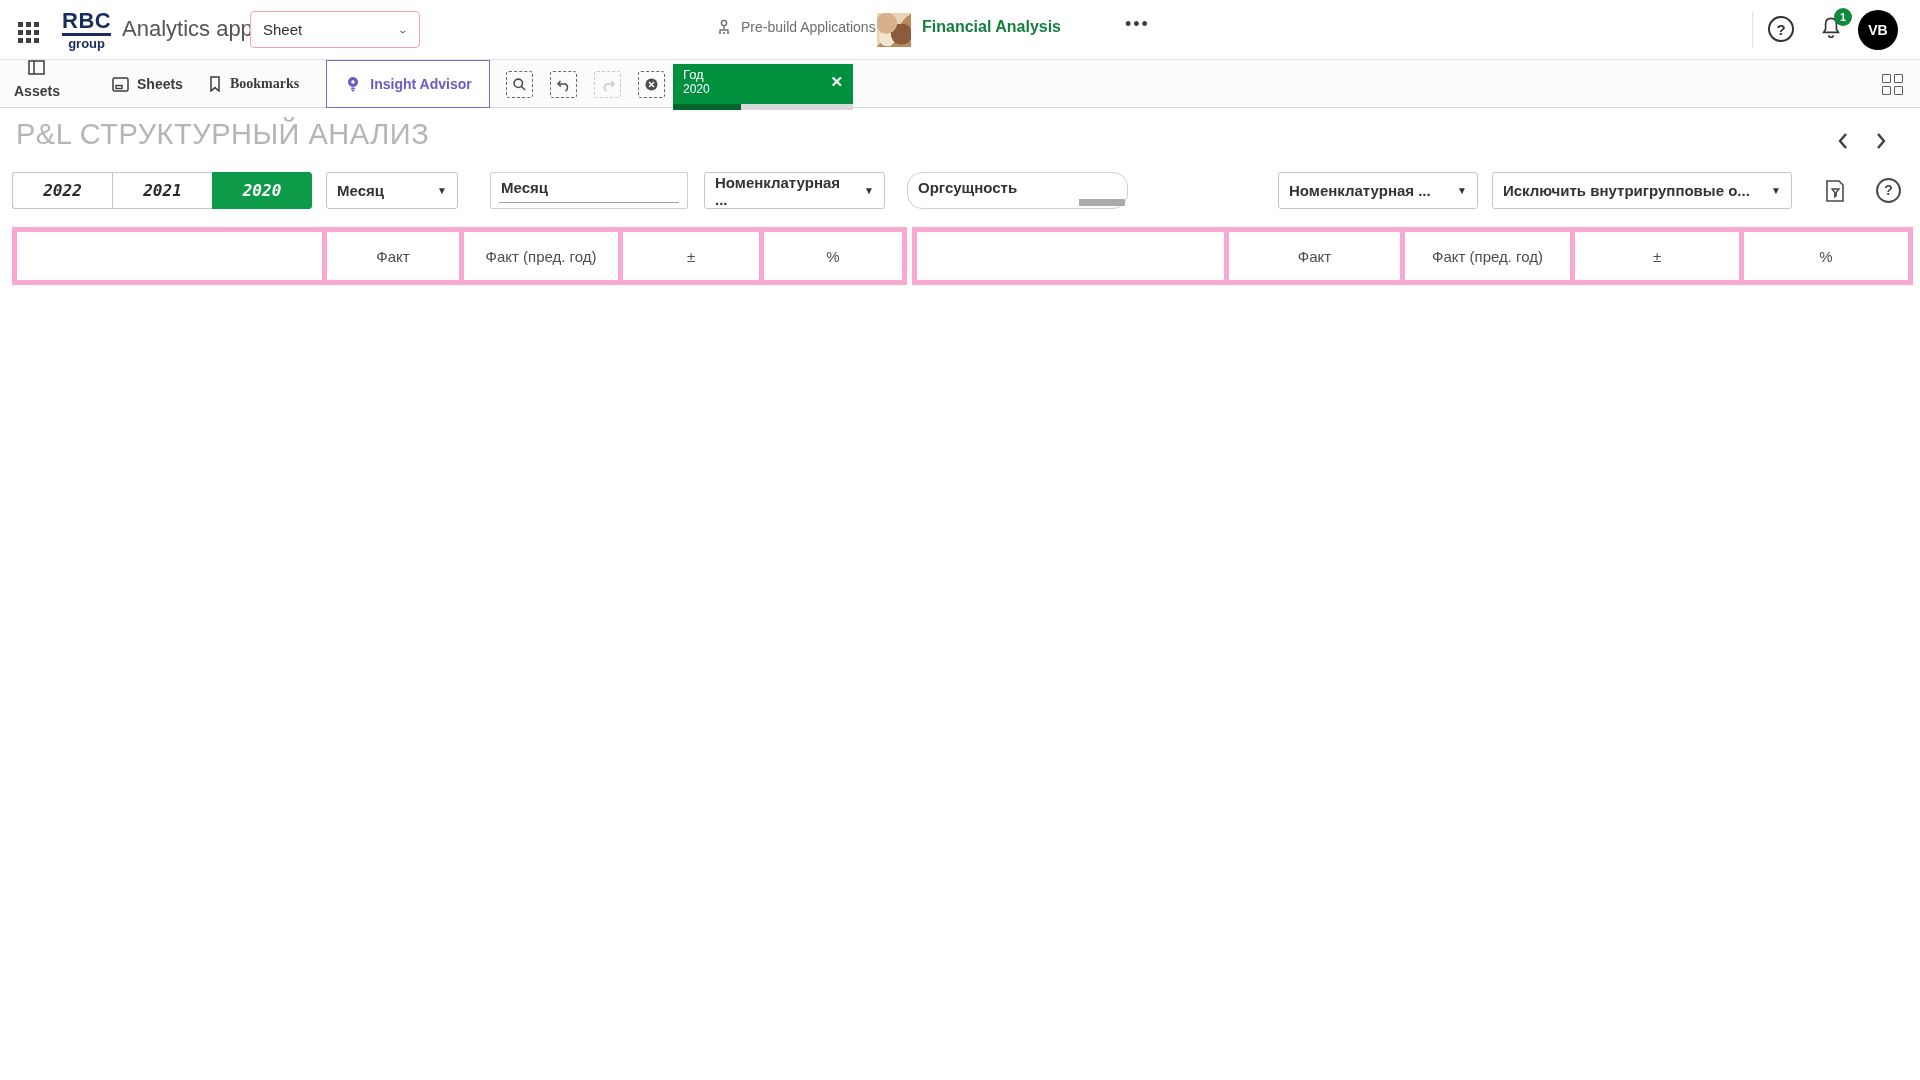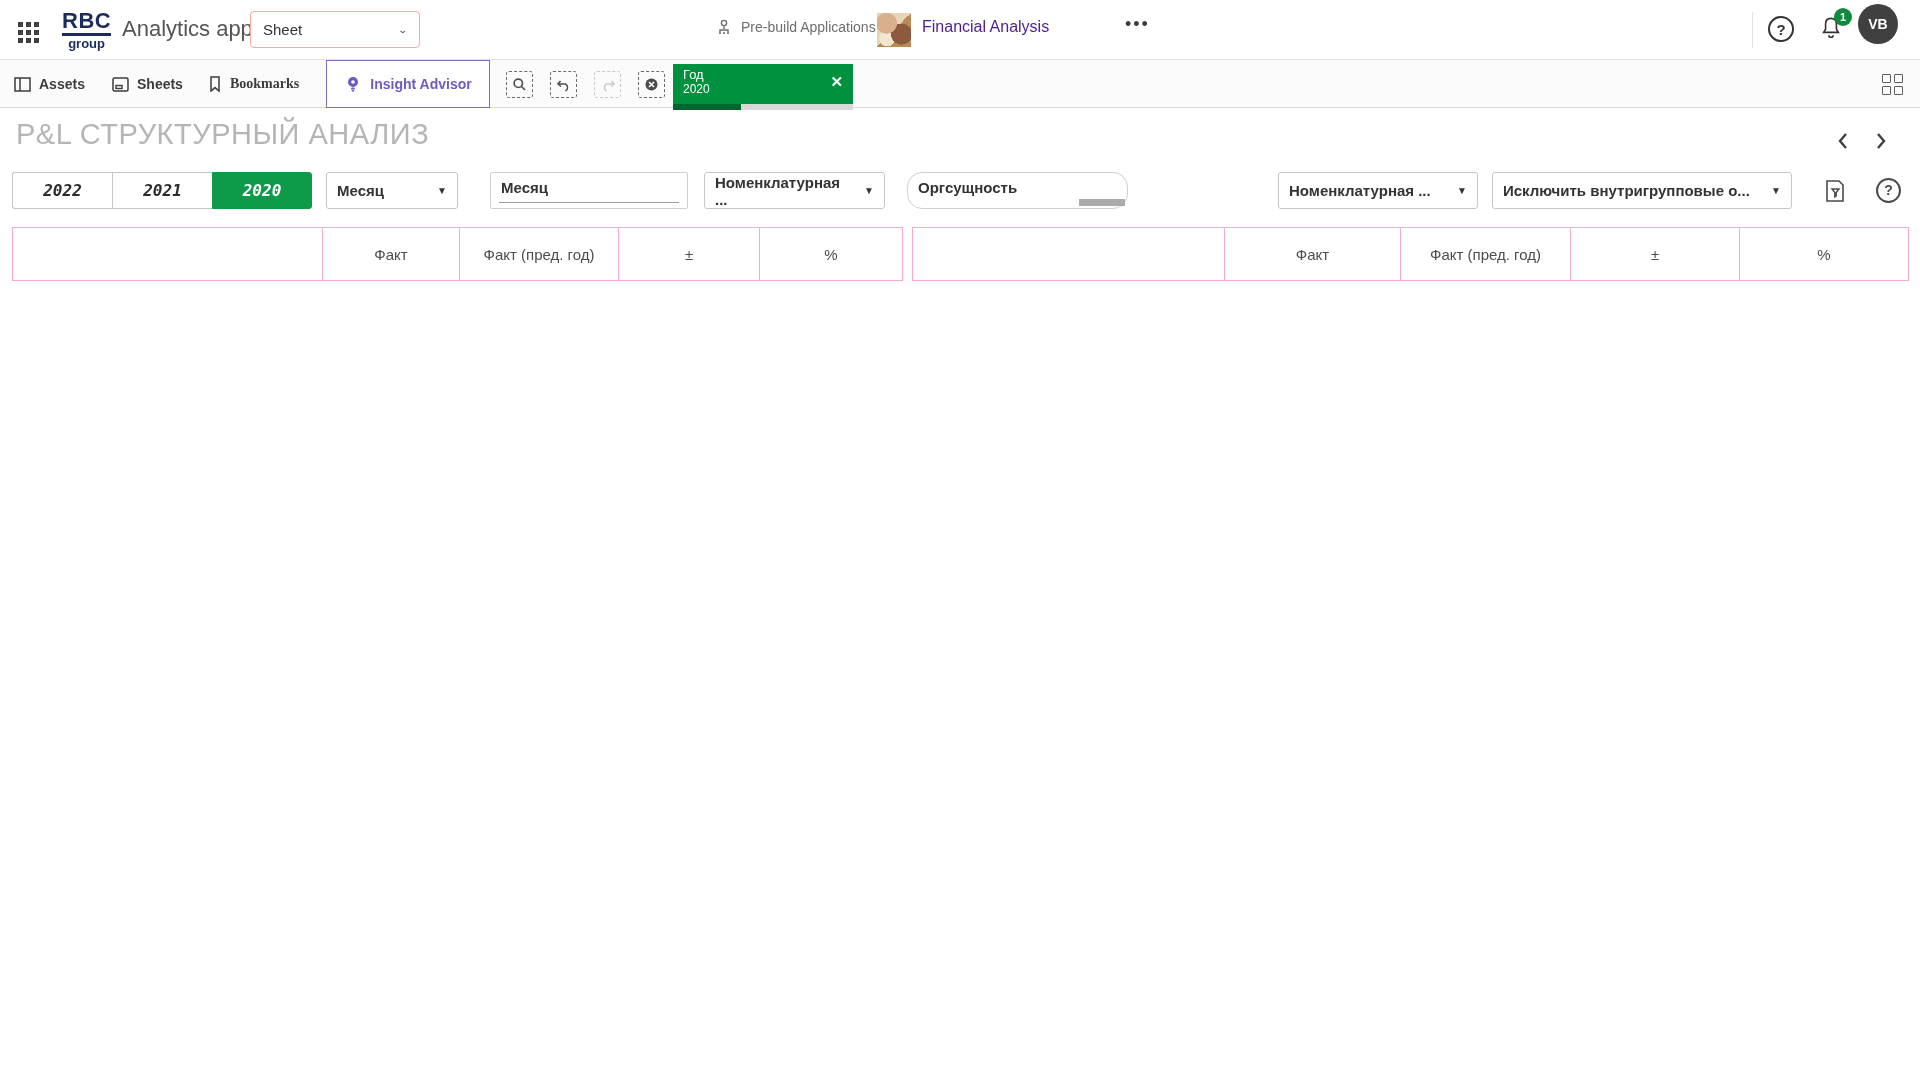--- a/index.html
+++ b/index.html
@@ -14,30 +14,30 @@
   .rbc .l2 { font-size:13px; font-weight:800; margin-top:1px; }
   .apptitle { position:absolute; left:122px; top:16px; font-size:22px; color:#545454; }
   .sheetdd { position:absolute; left:250px; top:11px; width:170px; height:37px; border:1px solid #fca5a5; border-radius:4px; background:#fff; display:flex; align-items:center; padding:0 12px; font-size:15px; color:#333; cursor:pointer; }
   .sheetdd .arr { margin-left:auto; font-size:9px; color:#444; transform:scaleX(1.4); }
   .prebuild { position:absolute; left:715px; top:18px; display:flex; align-items:center; gap:8px; color:#6e6e6e; font-size:14px; cursor:pointer; }
   .thumb { position:absolute; left:877px; top:13px; width:34px; height:34px; background:
       radial-gradient(circle at 28% 30%, #d9b08c 0 30%, transparent 31%),
       radial-gradient(circle at 72% 62%, #8c5a3c 0 32%, transparent 33%),
       radial-gradient(circle at 30% 75%, #f2e6d0 0 22%, transparent 23%),
       linear-gradient(135deg,#e8d5b5 0 50%,#b98a5a 50%); }
-  .appname { position:absolute; left:922px; top:18px; font-size:16px; font-weight:400; color:#4c1d95; cursor:pointer; }
+  .appname { position:absolute; left:922px; top:18px; font-size:16px; font-weight:700; color:#15803d; cursor:pointer; }
   .moredots { position:absolute; left:1125px; top:14px; font-size:18px; color:#3b3b3b; letter-spacing:2px; cursor:pointer; }
   .ask { position:absolute; left:1490px; top:11px; width:248px; height:38px; border:1px solid #cfcfcf; border-radius:4px; display:flex; align-items:center; padding:0 10px; gap:10px; }
   .ask input { border:none; outline:none; font-size:14px; color:#333; width:170px; font-family:"Liberation Sans",sans-serif; }
   .ask input::placeholder { color:#a9a9a9; }
   .tb-divider { position:absolute; left:1752px; top:12px; width:1px; height:36px; background:#e2e2e2; }
   .helpbtn { position:absolute; left:1768px; top:16px; width:26px; height:26px; border:2px solid #333; border-radius:50%; font-size:15px; font-weight:700; color:#333; text-align:center; line-height:23px; cursor:pointer; }
   .bellwrap { position:absolute; left:1818px; top:14px; width:30px; height:30px; cursor:pointer; }
   .badge { position:absolute; left:16px; top:-6px; min-width:18px; height:18px; background:#0f8a3d; border-radius:50%; color:#fff; font-size:11px; font-weight:700; text-align:center; line-height:18px; }
-  .avatar { position:absolute; left:1858px; top:4px; width:40px; height:40px; border-radius:50%; background:#404040; color:#fff; font-size:14px; font-weight:700; display:flex; align-items:center; justify-content:center; cursor:pointer; }
+  .avatar { position:absolute; left:1858px; top:10px; width:40px; height:40px; border-radius:50%; background:#000000; color:#fff; font-size:14px; font-weight:700; display:flex; align-items:center; justify-content:center; cursor:pointer; }
 
   
   .toolbar { position:absolute; top:60px; left:0; width:1920px; height:48px; background:#fbfbfb; border-bottom:1px solid #d9d9d9; }
   .tbtab { position:absolute; top:0; height:48px; display:flex; align-items:center; gap:8px; font-size:14px; font-weight:600; color:#3c3c3c; cursor:pointer; }
   .tbtab svg { display:block; }
   .ia-tab { position:absolute; left:326px; top:0; width:164px; height:48px; border:1px solid #7b6cc9; background:#fff; display:flex; align-items:center; justify-content:center; gap:8px; font-size:14px; font-weight:600; color:#6a5cc4; cursor:pointer; }
   .selbtn { position:absolute; top:11px; width:27px; height:27px; border:1.5px dashed #6b6b6b; border-radius:3px; display:flex; align-items:center; justify-content:center; cursor:pointer; background:transparent; }
   .selbtn.dis { border-color:#c9c9c9; }
   .chip { position:absolute; left:673px; top:4px; width:180px; height:40px; background:#00913f; color:#fff; cursor:pointer; }
   .chip .f { font-size:13px; font-weight:400; padding:4px 0 0 10px; line-height:14px; }
@@ -64,21 +64,21 @@
   .flb { position:absolute; top:0; height:37px; border:1px solid #cfcfcf; border-radius:2px; background:#fff; padding:6px 10px 0; font-size:15px; font-weight:700; color:#333; cursor:pointer; }
   .flb .uline { position:absolute; left:8px; right:8px; bottom:5px; height:1px; background:#9f9f9f; }
   .flb .scroll { position:absolute; right:2px; bottom:2px; width:46px; height:7px; background:#ababab; }
   .ficon { position:absolute; top:4px; width:30px; height:30px; display:flex; align-items:center; justify-content:center; cursor:pointer; }
   .helpbtn2 { position:absolute; top:6px; width:25px; height:25px; border:2px solid #4a4a4a; border-radius:50%; font-size:14px; font-weight:700; color:#4a4a4a; text-align:center; line-height:21px; cursor:pointer; }
 
   
   .content { position:absolute; top:227px; left:0; width:1920px; }
   .tblhost { position:absolute; top:0; }
   table.pl { border-collapse:collapse; table-layout:fixed; }
-  .pl th { height:53px; background:#fff; border:1px solid #f9a8d4; font-weight:400; font-size:15px; color:#4d4d4d; text-align:center; }
+  .pl th { height:53px; background:#fff; border:5px solid #f9a8d4; font-weight:400; font-size:15px; color:#4d4d4d; text-align:center; }
   svg { flex:none; }
 </style>
 </head>
 <body>
 
 <div class="topbar">
   <div class="appgrid">
     <i></i>
       <i></i>
       <i></i>
@@ -117,21 +117,21 @@
     <svg width="26" height="26" viewBox="0 0 24 24">
       <path d="M12 4c-3.2 0-5 2.2-5 5.2V14l-1.8 3h13.6L17 14V9.2C17 6.2 15.2 4 12 4z" fill="none" stroke="#333" stroke-width="1.5"></path>
       <path d="M10 19.5a2 2 0 0 0 4 0" fill="none" stroke="#333" stroke-width="1.5"></path>
     </svg>
     <span class="badge">1</span>
   </div>
   <div class="avatar">VB</div>
 </div>
 
 <div class="toolbar">
-  <div class="tbtab" style="left:14px;">
+  <div class="tbtab" style="left:14px;flex-direction:column;">
     <svg width="17" height="15" viewBox="0 0 17 15">
       <rect x="1" y="1" width="15" height="13" fill="none" stroke="#3c3c3c" stroke-width="1.5"></rect>
       <line x1="6" y1="1" x2="6" y2="14" stroke="#3c3c3c" stroke-width="1.5"></line>
     </svg>
     <span>Assets</span>
   </div>
   <div class="tbtab" style="left:112px;">
     <svg width="17" height="15" viewBox="0 0 17 15">
       <rect x="1" y="1" width="15" height="13" rx="1.5" fill="none" stroke="#3c3c3c" stroke-width="1.5"></rect>
       <rect x="4" y="8.5" width="6" height="3" fill="none" stroke="#3c3c3c" stroke-width="1.4"></rect>

